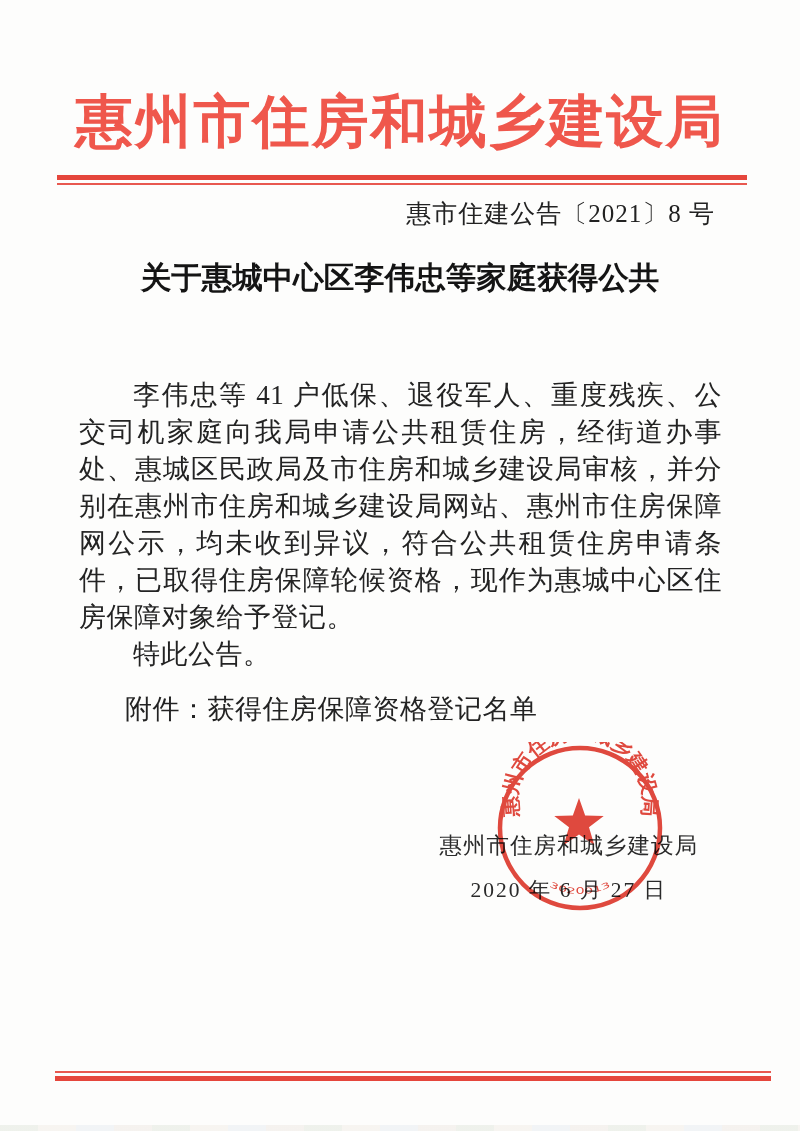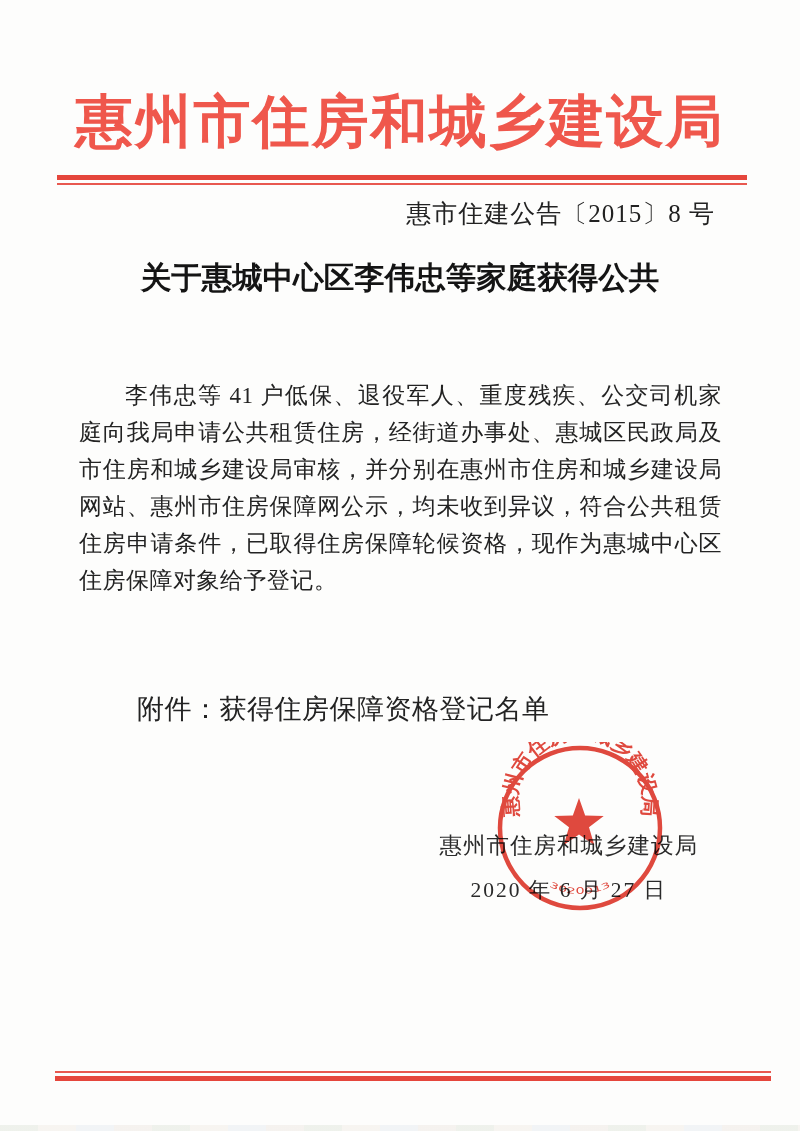--- a/index.html
+++ b/index.html
@@ -49,29 +49,29 @@
   .notice-title{
     position:absolute;top:258px;left:0;width:800px;
     text-align:center;
     font-weight:700;
     font-size:30.5px;
     line-height:41px;
     color:#141414;
   }
   .body-block{
     position:absolute;top:377px;left:79px;width:643px;
-    font-size:23px;
+    font-size:27px;
     line-height:37px;
     letter-spacing:.5px;
     text-align:justify;
     color:#232323;
   }
   .body-block p{margin:0;text-indent:2em;}
   .attachment-line{
-    position:absolute;top:691px;left:83px;width:643px;
+    position:absolute;top:691px;left:71px;width:643px;
     font-size:27px;
     letter-spacing:.5px;
     text-indent:2em;
     color:#232323;
   }
   .signature{
     position:absolute;top:830px;right:102px;
     text-align:center;
     color:#2a2a2a;
     z-index:1;
@@ -124,28 +124,29 @@
 <div class="page">
 
   <div class="agency-header">惠州市住房和城乡建设局</div>
 
   <div class="rule rule-header">
     <div class="bar bar-a"></div>
     <div class="gap"></div>
     <div class="bar bar-b"></div>
   </div>
 
-  <div class="doc-number">惠市住建公告〔2015〕8 号</div>
+  <div class="doc-number">惠市住建公告〔2021〕8 号</div>
 
   <div class="notice-title">
     <div>关于惠城中心区李伟忠等家庭获得公共</div>
   </div>
 
   <div class="body-block">
     <p>李伟忠等 41 户低保、退役军人、重度残疾、公交司机家庭向我局申请公共租赁住房，经街道办事处、惠城区民政局及市住房和城乡建设局审核，并分别在惠州市住房和城乡建设局网站、惠州市住房保障网公示，均未收到异议，符合公共租赁住房申请条件，已取得住房保障轮候资格，现作为惠城中心区住房保障对象给予登记。</p>
+    <p>特此公告。</p>
   </div>
 
   <div class="attachment-line">附件：获得住房保障资格登记名单</div>
 
   <div class="signature">
     <div class="agency">惠州市住房和城乡建设局</div>
     <div class="date">2020 年 6 月 27 日</div>
   </div>
 
   <svg class="seal" viewBox="0 0 172 176" xmlns="http://www.w3.org/2000/svg" aria-hidden="true">

